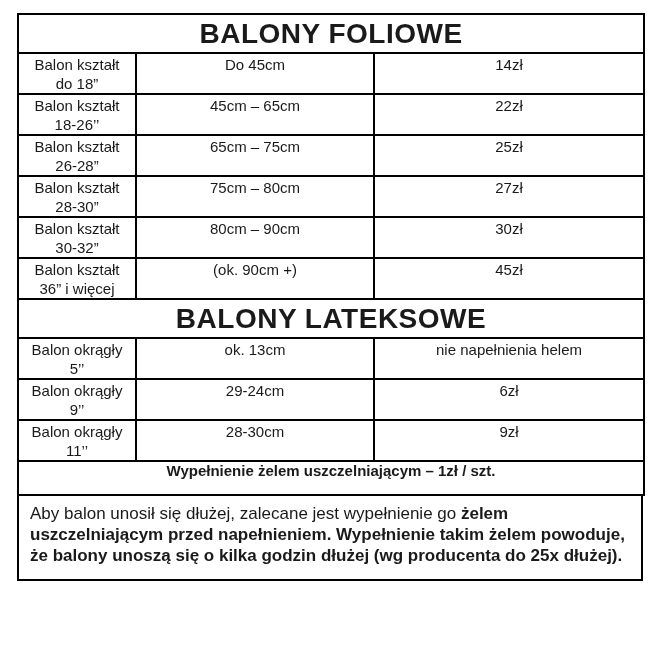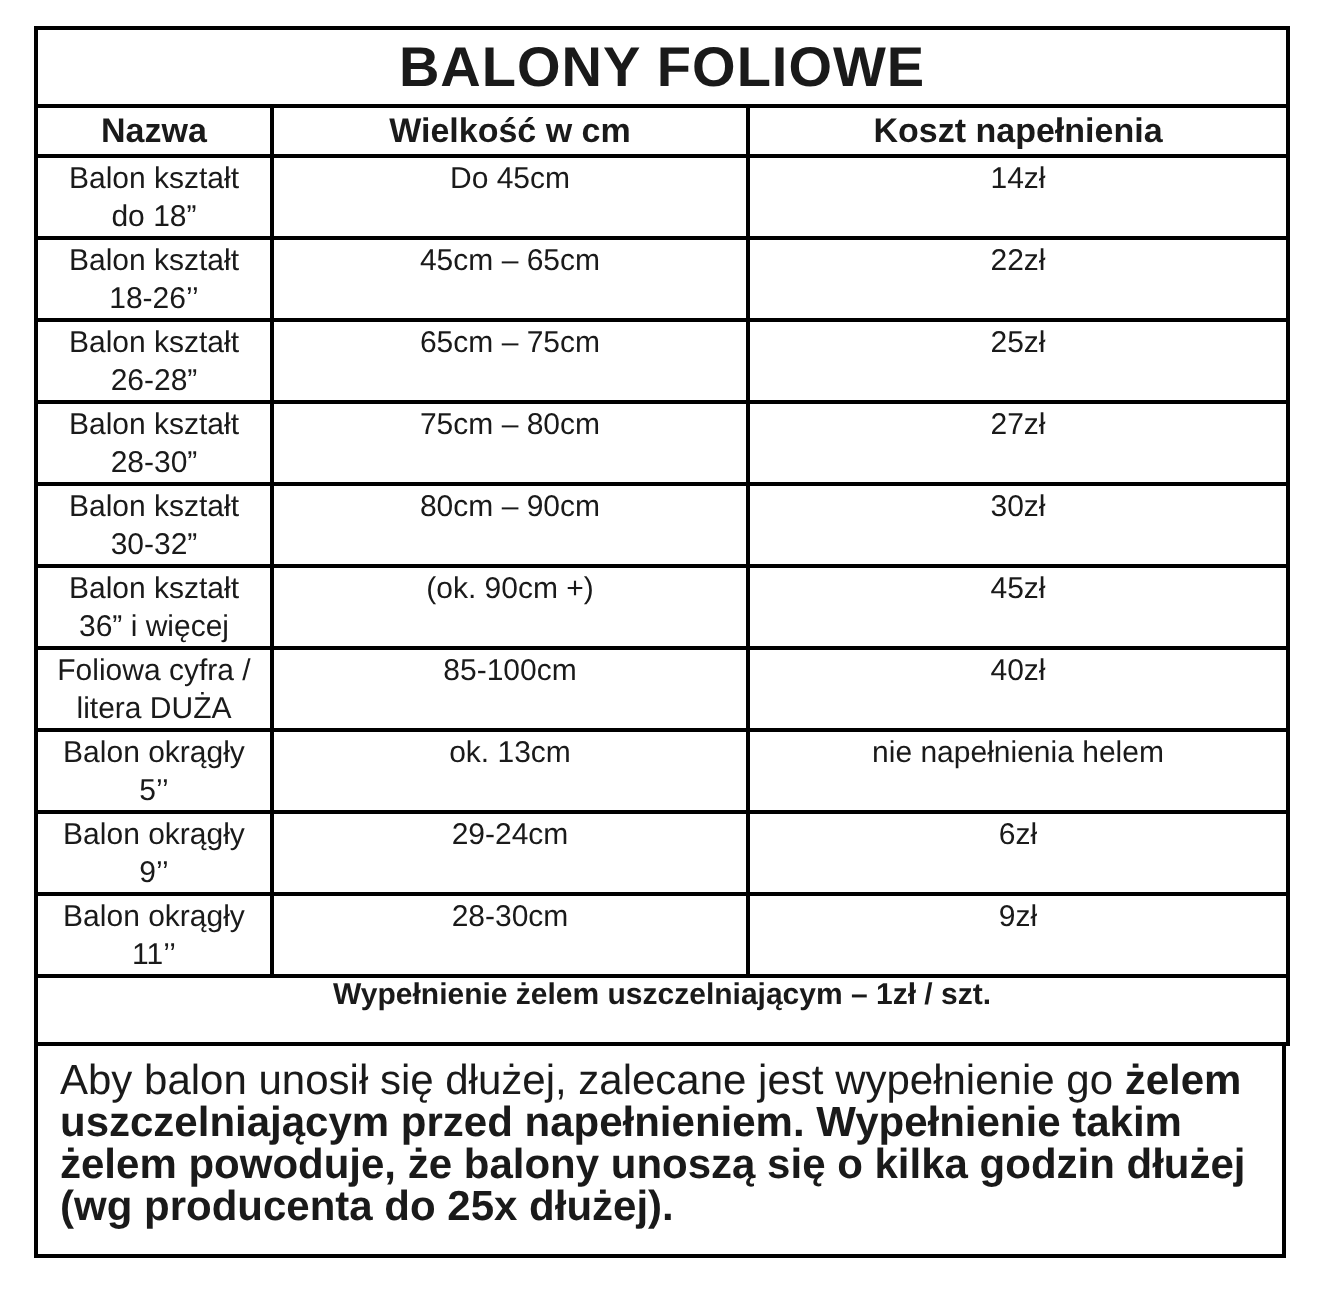--- a/index.html
+++ b/index.html
@@ -62,21 +62,21 @@
     font-weight: bold;
     height: 32px;
     vertical-align: top;
     padding-top: 3px;
   }
   .footnote-box {
     width: 600px;
     border: 2px solid #000000;
     margin: -2px 0 0 17px;
     padding: 7px 11px 13px 11px;
-    font-size: 21px;
+    font-size: 17px;
     line-height: 21px;
     text-align: left;
     background: #ffffff;
   }
   .footnote-box b {
     font-weight: bold;
   }
 </style>
 </head>
 <body>
@@ -85,25 +85,20 @@
 
   <table class="price-table">
     <colgroup>
       <col style="width:118px">
       <col style="width:238px">
       <col style="width:270px">
     </colgroup>
     <tbody>
       <tr>
         <td class="section-title" colspan="3">BALONY FOLIOWE</td>
-      </tr>
-      <tr>
-        <td class="col-header">Nazwa</td>
-        <td class="col-header">Wielkość w cm</td>
-        <td class="col-header">Koszt napełnienia</td>
       </tr>
 
       <tr class="data-row">
         <td class="name-cell">Balon kształt
 do 18”</td>
         <td>Do 45cm</td>
         <td>14zł</td>
       </tr>
       <tr class="data-row">
         <td class="name-cell">Balon kształt
@@ -128,27 +123,24 @@
 30-32”</td>
         <td>80cm – 90cm</td>
         <td>30zł</td>
       </tr>
       <tr class="data-row">
         <td class="name-cell">Balon kształt
 36” i więcej</td>
         <td>(ok. 90cm +)</td>
         <td>45zł</td>
       </tr>
-      <tr class="data-row">
-        <td class="name-cell">Foliowa cyfra /
-litera DUŻA</td>
-        <td>85-100cm</td>
-        <td>40zł</td>
+
+      <tr>
+        <td class="section-title" colspan="3">BALONY LATEKSOWE</td>
       </tr>
-
 
       <tr class="data-row">
         <td class="name-cell">Balon okrągły
 5’’</td>
         <td>ok. 13cm</td>
         <td>nie napełnienia helem</td>
       </tr>
       <tr class="data-row">
         <td class="name-cell">Balon okrągły
 9’’</td>

